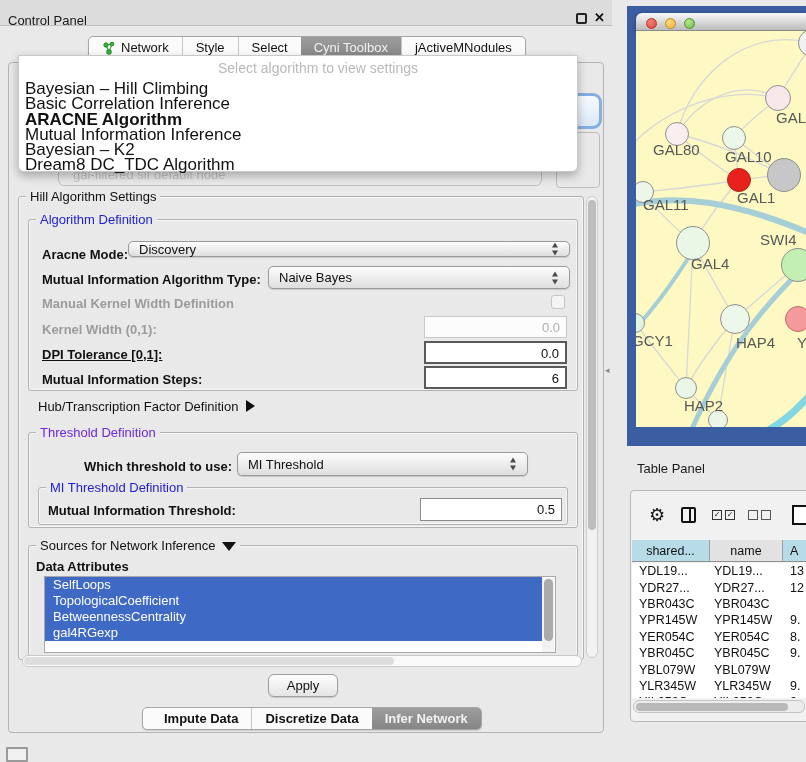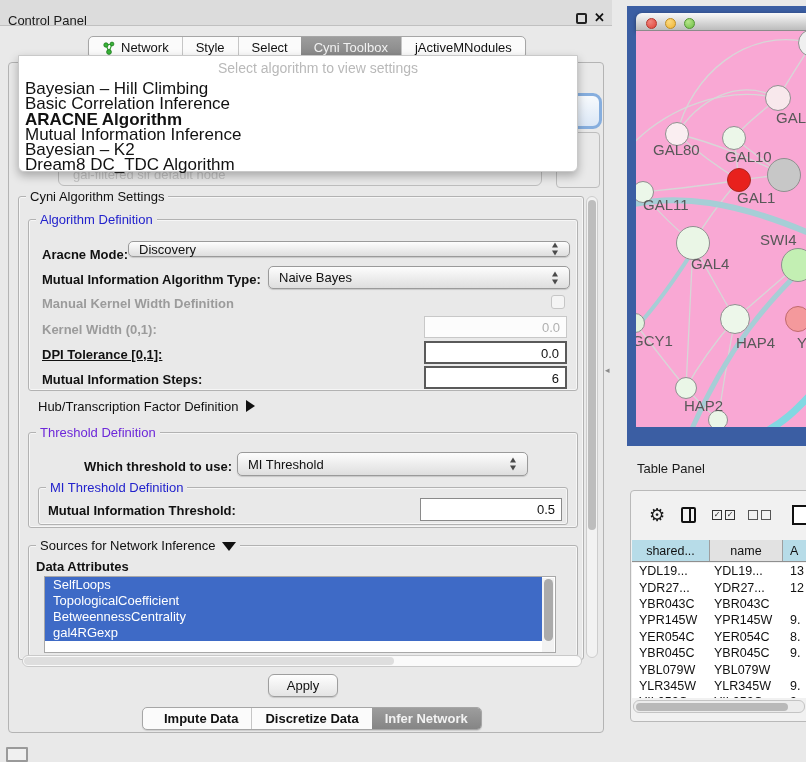--- a/index.html
+++ b/index.html
@@ -70,21 +70,21 @@
 
   .splitter-grip { left:605px; top:365px; font-size:9px; color:#8a8a8a; }
 
   
   .desktop { left:627px; top:6px; width:179px; height:440px; background:#3b5ea3; }
   .net-win-title { left:636px; top:13px; width:170px; height:18px; background:linear-gradient(#f9f9f9,#bcbcbc); border-bottom:1px solid #8b8b8b; border-radius:6px 0 0 0; box-shadow:0 1px 4px rgba(0,0,0,.4); }
   .tl { position:absolute; top:5px; width:11px; height:11px; border-radius:50%; }
   .tl.red { left:10px; background:radial-gradient(circle at 35% 30%, #f0867e, #df4238); border:1px solid #b5352c; }
   .tl.yellow { left:29px; background:radial-gradient(circle at 35% 30%, #fbd97e, #efb434); border:1px solid #c08d22; }
   .tl.green { left:48px; background:radial-gradient(circle at 35% 30%, #b7e58a, #6cbe45); border:1px solid #519532; }
-  .canvas { left:636px; top:31px; width:170px; height:396px; background:#f9a8d4; overflow:hidden; }
+  .canvas { left:636px; top:31px; width:170px; height:396px; background:#fef9c3; overflow:hidden; }
   .node { position:absolute; border-radius:50%; border:1.5px solid #8f8f8f; }
   .nlabel { position:absolute; font-size:15px; color:#585858; white-space:nowrap; }
 
   
   .tp-title { left:637px; top:461px; font-size:13px; color:#1a1a1a; }
   .tp-box { left:630px; top:490px; width:180px; height:232px; background:#f1f1f1; border:1px solid #b9b9b9; border-radius:4px; }
   .tbtn { position:absolute; top:505px; }
   .gear { font-size:18px; color:#1a1a1a; line-height:20px; }
   .split-ico { width:15px; height:16px; border:2px solid #111; border-radius:2px; }
   .split-ico:before { content:""; position:absolute; left:5.5px; top:0; width:2px; height:12px; background:#111; }
@@ -153,21 +153,21 @@
   <div class="dd-ph">Select algorithm to view settings</div>
   <div class="dd-item">Bayesian – Hill Climbing</div>
   <div class="dd-item">Basic Correlation Inference</div>
   <div class="dd-item bold">ARACNE Algorithm</div>
   <div class="dd-item">Mutual Information Inference</div>
   <div class="dd-item">Bayesian – K2</div>
   <div class="dd-item">Dream8 DC_TDC Algorithm</div>
 </div>
 
 <div class="abs groupbox" style="left:18px; top:196px; width:566px; height:464px;"></div>
-<span class="abs gtitle" style="left:26px; top:189px;">Cyni Algorithm Settings</span>
+<span class="abs gtitle" style="left:26px; top:189px;">Hill Algorithm Settings</span>
 
 <div class="abs groupbox" style="left:28px; top:219px; width:550px; height:172px;"></div>
 <span class="abs gtitle blue" style="left:36px; top:212px;">Algorithm Definition</span>
 
 <span class="abs lbl" style="left:42px; top:247px;">Aracne Mode:</span>
 <div class="abs combo" style="left:128px; top:241px; width:442px; height:16px;">
   <span>Discovery</span>
   <span class="stepper"></span>
 </div>
 

